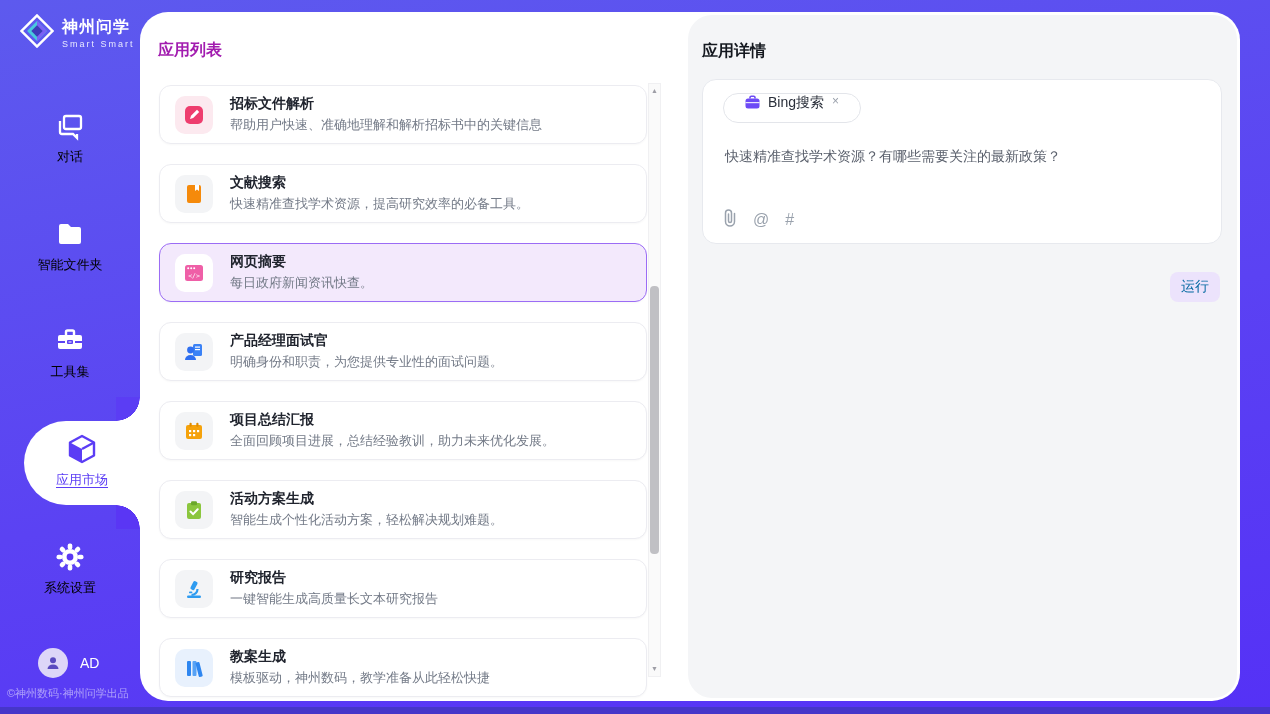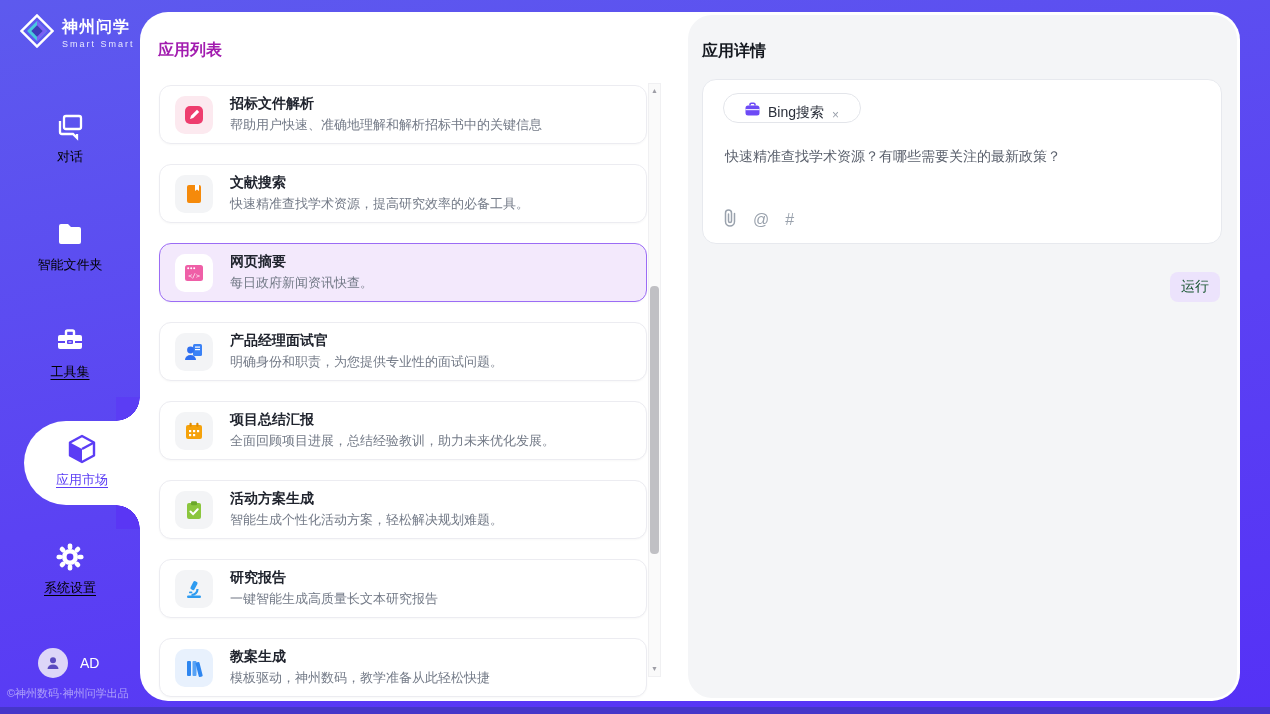--- a/index.html
+++ b/index.html
@@ -12,21 +12,21 @@
   .bottom-strip { position:absolute; left:0; right:0; bottom:0; height:7px; background:#4636c9; }
 
   
   .sidebar { position:absolute; left:0; top:0; width:140px; height:714px; }
   .logo { position:absolute; top:14px; left:20px; display:flex; align-items:center; gap:8px; cursor:pointer; }
   .logo-text .cn { color:#fff; font-size:16px; font-weight:bold; letter-spacing:1px; }
   .logo-text .en { color:#e8e9ff; font-size:9px; letter-spacing:2px; margin-top:1px; }
   .nav-item { position:absolute; left:0; width:140px; text-align:center; color:#000000; cursor:pointer; }
   .nav-item .nav-ico { display:block; margin:0 auto 6px; width:30px; height:30px; }
   .nav-item .nav-label { font-size:13px; }
-  .nav-label.u { text-decoration:underline; text-underline-offset:3px; }
+  .nav-label.u { text-underline-offset:3px; }
 
   .nav-active-bubble { position:absolute; top:421px; left:24px; width:116px; height:84px;
     background:#ffffff; border-radius:42px 0 0 42px; text-align:center; cursor:pointer; }
   .nav-active-bubble::before { content:""; position:absolute; top:-24px; right:0; width:24px; height:24px;
     background:radial-gradient(circle at 0 0,#5b3df4 23.5px,#ffffff 24px); }
   .nav-active-bubble::after { content:""; position:absolute; bottom:-24px; right:0; width:24px; height:24px;
     background:radial-gradient(circle at 0 100%,#5a36f4 23.5px,#ffffff 24px); }
   .nav-active-bubble .nav-ico { display:block; margin:12px auto 5px; width:32px; height:32px; }
   .nav-active-bubble .nav-label { font-size:13px; color:#5b3df5; text-decoration:underline; text-underline-offset:3px; }
 
@@ -60,30 +60,30 @@
   .scroll-arrow.down { bottom:0; }
   .vthumb { position:absolute; left:1px; top:202px; width:9px; height:268px; background:#c0c0c4; border-radius:4px; cursor:pointer; }
 
   
   .detail { position:absolute; left:548px; top:3px; width:549px; height:683px;
     background:#f4f5f7; border-radius:24px; }
   .detail-title { position:absolute; left:14px; top:26px; font-size:16px; font-weight:bold; color:#14181f; }
 
   .detail-card { position:absolute; left:14px; top:64px; width:520px; height:165px;
     background:#fff; border:1px solid #e7e9ee; border-radius:14px; }
-  .chip { position:absolute; left:20px; top:13px; height:30px; display:inline-flex; align-items:flex-end; gap:7px;
+  .chip { position:absolute; left:20px; top:13px; height:30px; display:inline-flex; align-items:flex-start; gap:7px;
     border:1px solid #e3e5ea; border-radius:15px; padding:0 20px; background:#fff; cursor:pointer; }
   .chip-label { font-size:14px; color:#2a2f3a; }
   .chip-close { font-size:12px; color:#9aa0ab; cursor:pointer; padding:0 1px; }
   .query-text { position:absolute; left:22px; top:68px; right:20px; font-size:14px; color:#595f6b; cursor:text; }
   .attach-row { position:absolute; left:20px; bottom:12px; display:flex; align-items:center; gap:16px; color:#9aa2ad; }
   .attach-row .glyph { font-size:16px; cursor:pointer; line-height:18px; }
 
   .run-btn { position:absolute; left:482px; top:257px; width:50px; height:30px;
-    background:#ece3fc; color:#14532d; font-size:14px; border:none; border-radius:8px; cursor:pointer;
+    background:#ece3fc; color:#0369a1; font-size:14px; border:none; border-radius:8px; cursor:pointer;
     display:flex; align-items:center; justify-content:center; }
 </style>
 </head>
 <body>
 
 <div class="sidebar">
 
   <div class="logo">
     <span>
       <svg width="34" height="34" viewBox="0 0 34 34">

